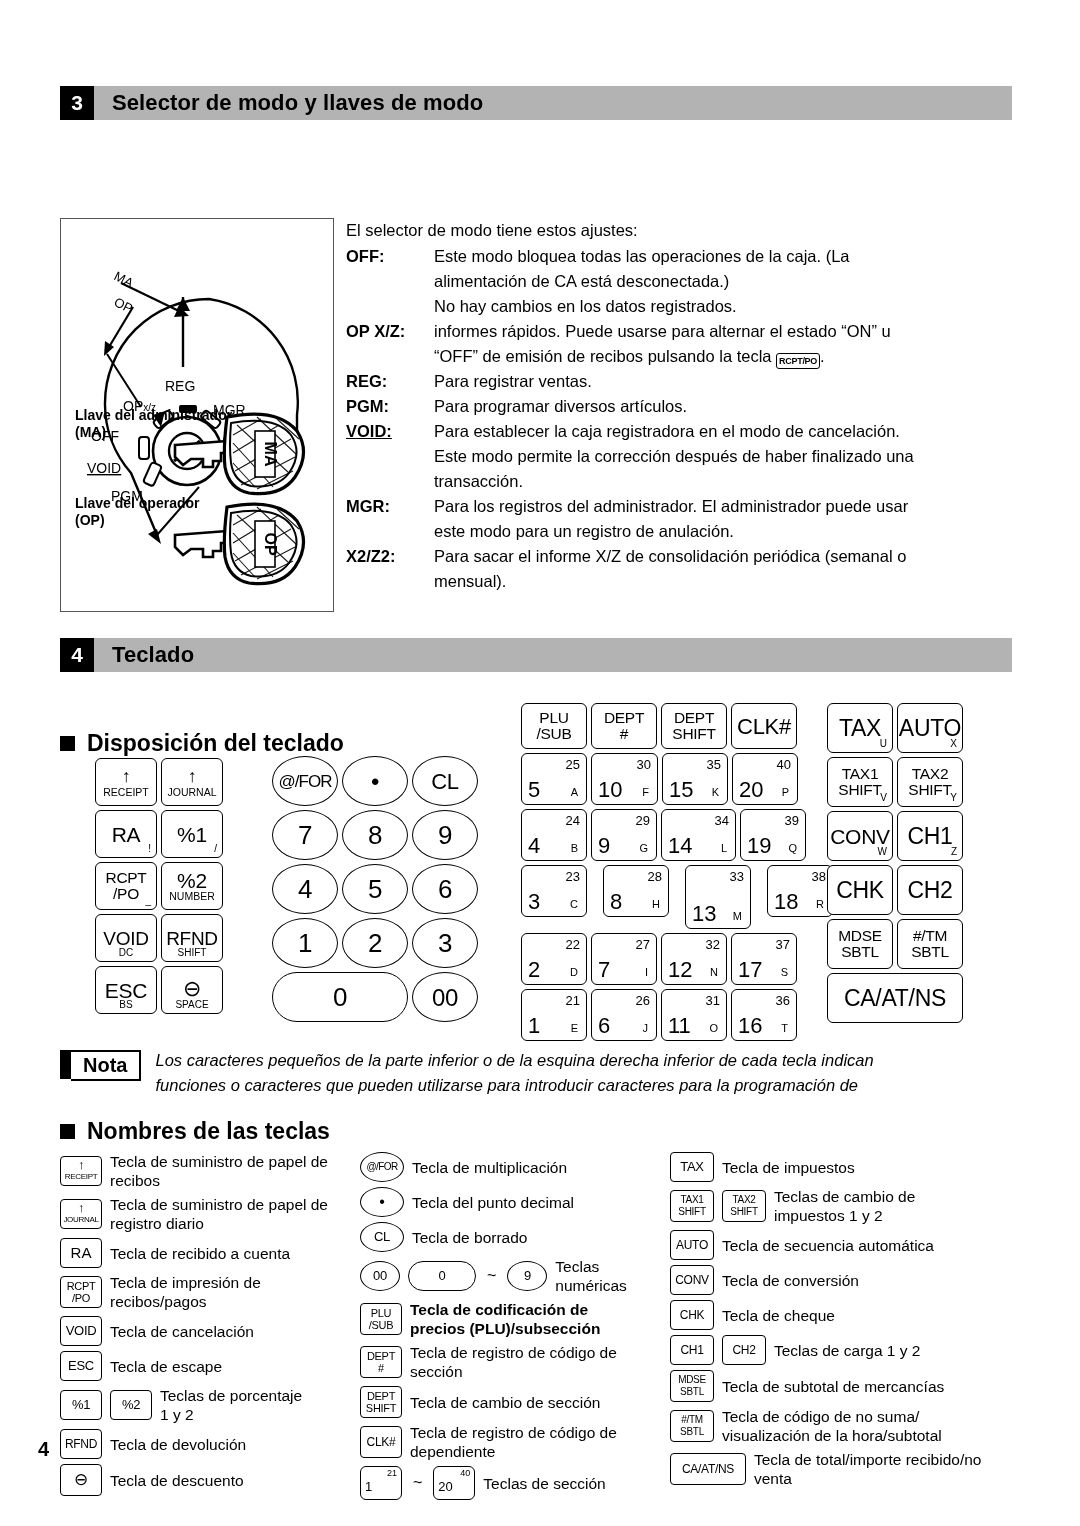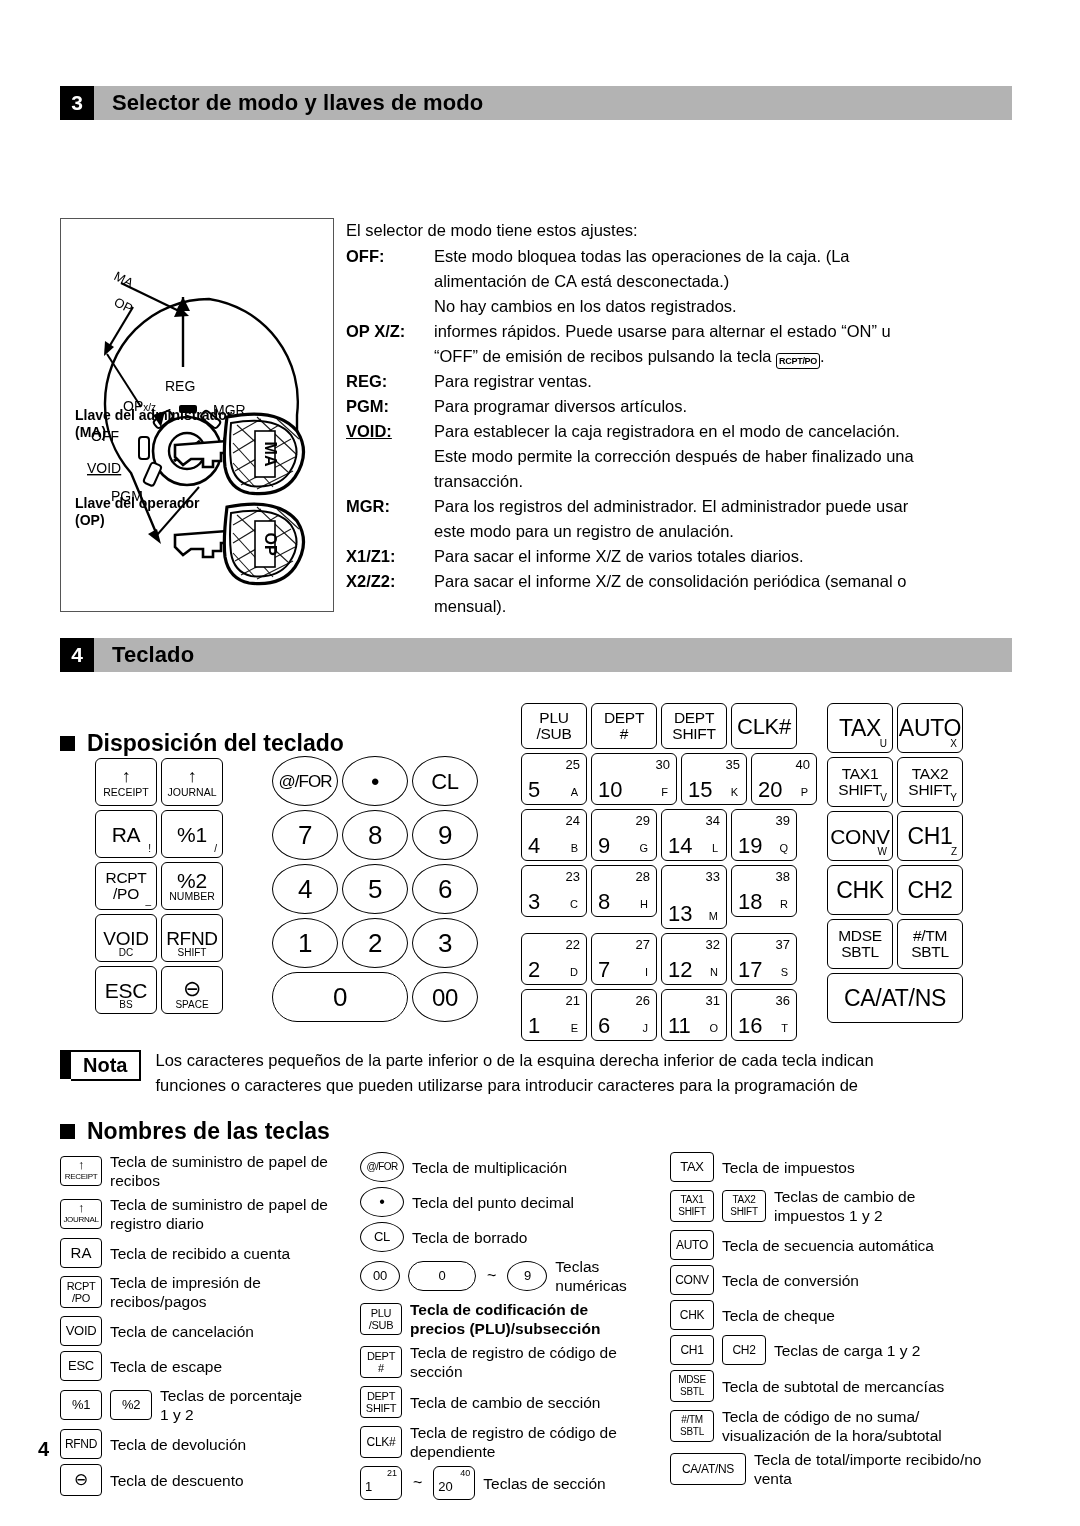--- a/index.html
+++ b/index.html
@@ -56,21 +56,21 @@
   .dkey .tr{position:absolute;right:6px;top:3px;font-size:13px;}
   .dkey .bl{position:absolute;left:6px;bottom:2px;font-size:22px;line-height:24px;}
   .dkey .br{position:absolute;right:8px;bottom:6px;font-size:11px;}
 
   
   .nota-wrap{position:absolute;left:60px;top:1048px;width:952px;display:flex;gap:14px;}
   .nota-badge{flex:none;display:flex;align-items:flex-start;margin-top:2px;}
   .nota-badge .bar{width:11px;height:29px;background:#000;}
   .nota-badge .lbl{border:2px solid #000;border-left:none;padding:2px 12px 3px;
      font-weight:bold;font-size:20px;line-height:22px;}
-  .nota-text{font-size:16.5px;line-height:25px;}
+  .nota-text{font-style:italic;font-size:16.5px;line-height:25px;}
   .lnk{color:#2b3fd0;}
 
   
   .names{position:absolute;left:60px;top:1152px;width:1000px;display:flex;}
   .ncol{display:flex;flex-direction:column;}
   .nrow{display:flex;align-items:center;gap:8px;margin-bottom:5px;}
   .ntext{font-size:15.5px;line-height:19px;}
   .nkey{border:1.6px solid #000;border-radius:4px;background:#fff;
         display:flex;flex-direction:column;align-items:center;justify-content:center;
         flex:none;box-sizing:border-box;text-align:center;}
@@ -233,24 +233,20 @@
     </div>
 
     <div class="moderow">
       <div class="mlabel">MGR:</div>
       <div class="mtext">
         <div>Para los registros del administrador. El administrador puede usar</div>
         <div>este modo para un registro de anulación.</div>
       </div>
     </div>
 
-    <div class="moderow">
-      <div class="mlabel">X1/Z1:</div>
-      <div class="mtext">Para sacar el informe X/Z de varios totales diarios.</div>
-    </div>
 
     <div class="moderow">
       <div class="mlabel">X2/Z2:</div>
       <div class="mtext">
         <div>Para sacar el informe X/Z de consolidación periódica (semanal o</div>
         <div>mensual).</div>
       </div>
     </div>
   </div>
 
@@ -396,21 +392,21 @@
           <div class="main" style="font-size:22px;">CLK#</div>
         </div>
       </div>
 
       <div style="display:flex;gap:4px;">
         <div class="dkey" style="width:66px;height:52px;">
           <span class="tr">25</span>
           <span class="bl">5</span>
           <span class="br">A</span>
           </div>
-        <div class="dkey" style="width:86px;height:52px;">
+        <div class="dkey" style="width:67px;height:52px;">
           <span class="tr">30</span>
           <span class="bl">10</span>
           <span class="br">F</span>
           </div>
         <div class="dkey" style="width:66px;height:52px;">
           <span class="tr">35</span>
           <span class="bl">15</span>
           <span class="br">K</span>
           </div>
         <div class="dkey" style="width:66px;height:52px;">
@@ -424,33 +420,33 @@
         <div class="dkey" style="width:66px;height:52px;">
           <span class="tr">24</span>
           <span class="bl">4</span>
           <span class="br">B</span>
           </div>
         <div class="dkey" style="width:66px;height:52px;">
           <span class="tr">29</span>
           <span class="bl">9</span>
           <span class="br">G</span>
           </div>
-        <div class="dkey" style="width:66px;height:52px;">
+        <div class="dkey" style="width:75px;height:52px;">
           <span class="tr">34</span>
           <span class="bl">14</span>
           <span class="br">L</span>
           </div>
         <div class="dkey" style="width:66px;height:52px;">
           <span class="tr">39</span>
           <span class="bl">19</span>
           <span class="br">Q</span>
           </div>
       </div>
 
-      <div style="display:flex;gap:4px;">
+      <div style="display:flex;gap:16px;">
         <div class="dkey" style="width:66px;height:52px;">
           <span class="tr">23</span>
           <span class="bl">3</span>
           <span class="br">C</span>
           </div>
         <div class="dkey" style="width:66px;height:52px;">
           <span class="tr">28</span>
           <span class="bl">8</span>
           <span class="br">H</span>
           </div>

